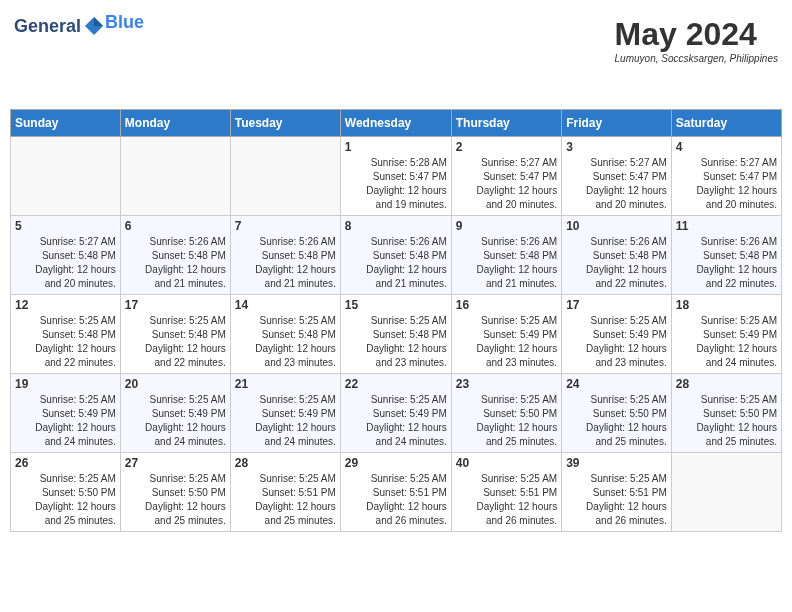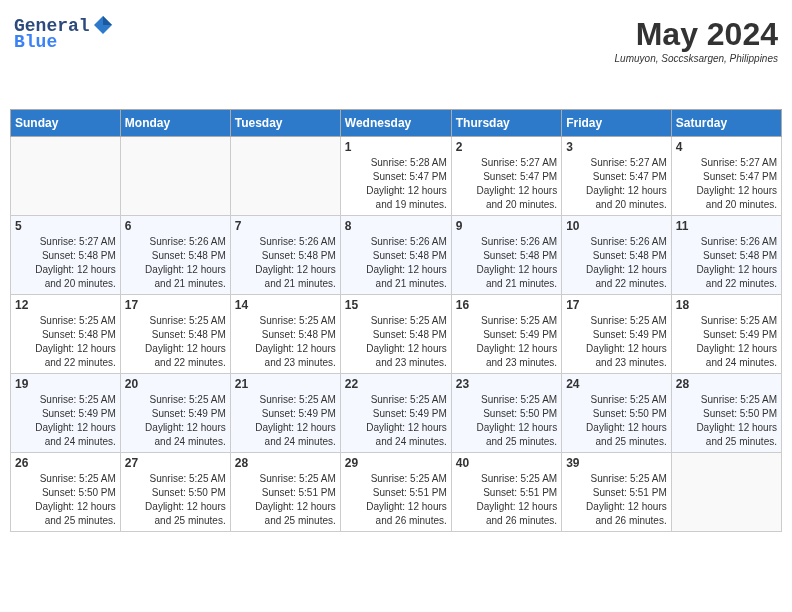--- a/index.html
+++ b/index.html
@@ -12,30 +12,28 @@
     }
     .header-area {
       display: flex;
       justify-content: space-between;
       align-items: flex-start;
       margin-bottom: 4px;
       padding: 6px 4px;
     }
     .logo {
       display: flex;
-      flex-direction: column;
+      flex-direction: row;
       align-items: flex-start;
-      font-family: Liberation Mono, monospace;
     }
     .logo-row {
       display: flex;
       align-items: center;
     }
     .title-area {
-      text-align: right;
     }
     .title-month {
       font-size: 32px;
       font-weight: bold;
       color: #333;
     }
     .title-location {
       font-size: 10px;
       color: #333;
       font-style: italic;

